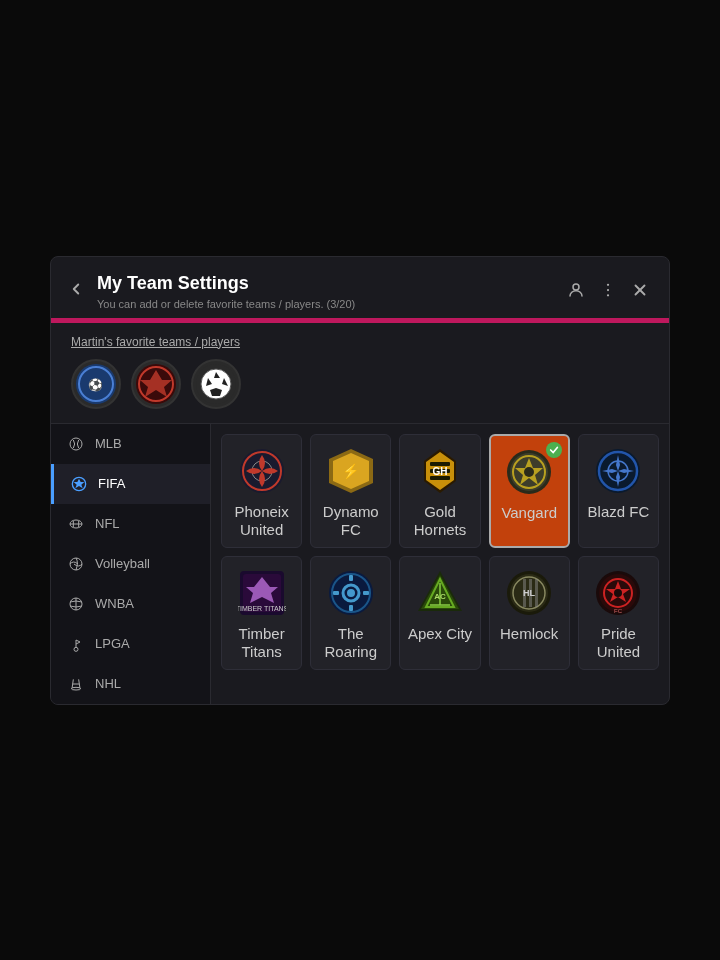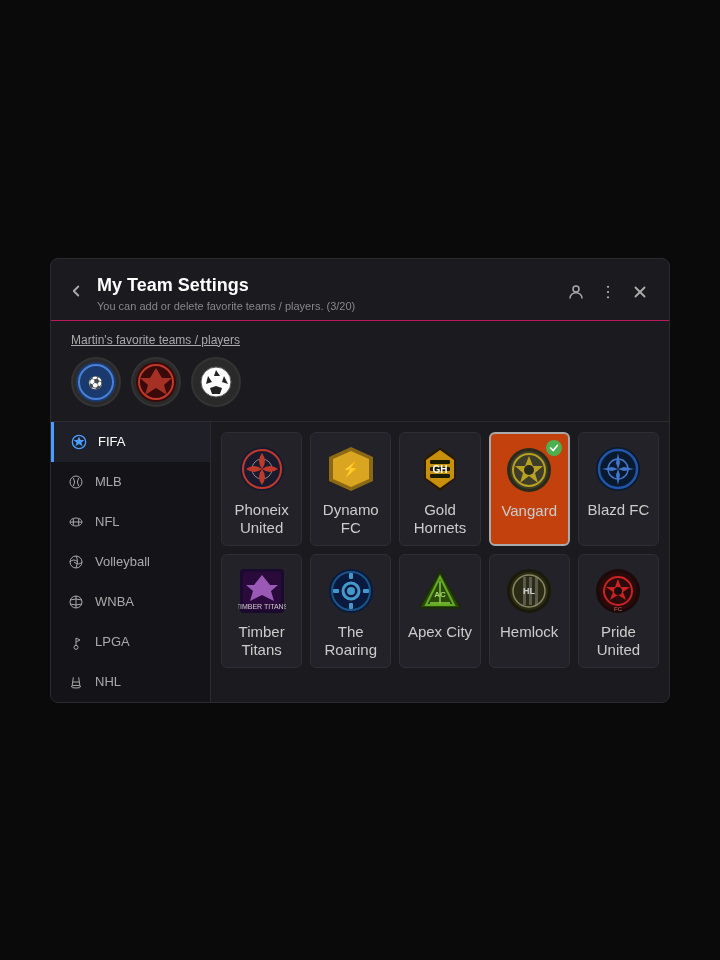--- a/index.html
+++ b/index.html
@@ -20,21 +20,21 @@
       border-radius: 8px;
       overflow: hidden;
       border: 1px solid #2a2a30;
     }
 
     .modal-header {
       display: flex;
       align-items: center;
       justify-content: space-between;
       padding: 16px 20px 8px 16px;
-      border-bottom: 1px solid #be185d;
+      border-bottom: 5px solid #be185d;
     }
 
     .header-left {
       display: flex;
       align-items: center;
       gap: 12px;
     }
 
     .header-title-group {
       display: flex;
@@ -267,38 +267,38 @@
           <polygon points="30,16 28,22 34,24" fill="#222"></polygon>
           <polygon points="16,28 22,26 28,28 26,34 18,34" fill="#222"></polygon>
         </svg>
       </div>
     </div>
   </div>
 
   <div class="content-area">
 
     <div class="sidebar">
-      <div class="sidebar-item active">
-        <span class="sport-icon">
-          <svg width="16" height="16" viewBox="0 0 24 24" fill="#4a9eff" stroke="none">
-            <circle cx="12" cy="12" r="10" fill="none" stroke="#4a9eff" stroke-width="2"></circle>
-            <path d="M12 4 L14.5 9 L20 9 L15.5 13 L17.5 18.5 L12 15 L6.5 18.5 L8.5 13 L4 9 L9.5 9 Z" fill="#4a9eff"></path>
-          </svg>
-        </span>
-        <span>FIFA</span>
-      </div>
       <div class="sidebar-item">
         <span class="sport-icon">
           <svg width="16" height="16" viewBox="0 0 24 24" fill="none" stroke="#aaa" stroke-width="1.5">
             <circle cx="12" cy="12" r="9"></circle>
             <path d="M8 6 Q12 12 8 18" stroke="#aaa"></path>
             <path d="M16 6 Q12 12 16 18" stroke="#aaa"></path>
           </svg>
         </span>
         <span>MLB</span>
+      </div>
+      <div class="sidebar-item active">
+        <span class="sport-icon">
+          <svg width="16" height="16" viewBox="0 0 24 24" fill="#4a9eff" stroke="none">
+            <circle cx="12" cy="12" r="10" fill="none" stroke="#4a9eff" stroke-width="2"></circle>
+            <path d="M12 4 L14.5 9 L20 9 L15.5 13 L17.5 18.5 L12 15 L6.5 18.5 L8.5 13 L4 9 L9.5 9 Z" fill="#4a9eff"></path>
+          </svg>
+        </span>
+        <span>FIFA</span>
       </div>
       <div class="sidebar-item">
         <span class="sport-icon">
           <svg width="16" height="16" viewBox="0 0 24 24" fill="none" stroke="#aaa" stroke-width="1.5">
             <ellipse cx="12" cy="12" rx="9" ry="6"></ellipse>
             <line x1="3" y1="12" x2="21" y2="12"></line>
             <line x1="8" y1="7.5" x2="8" y2="16.5"></line>
             <line x1="16" y1="7.5" x2="16" y2="16.5"></line>
           </svg>
         </span>

